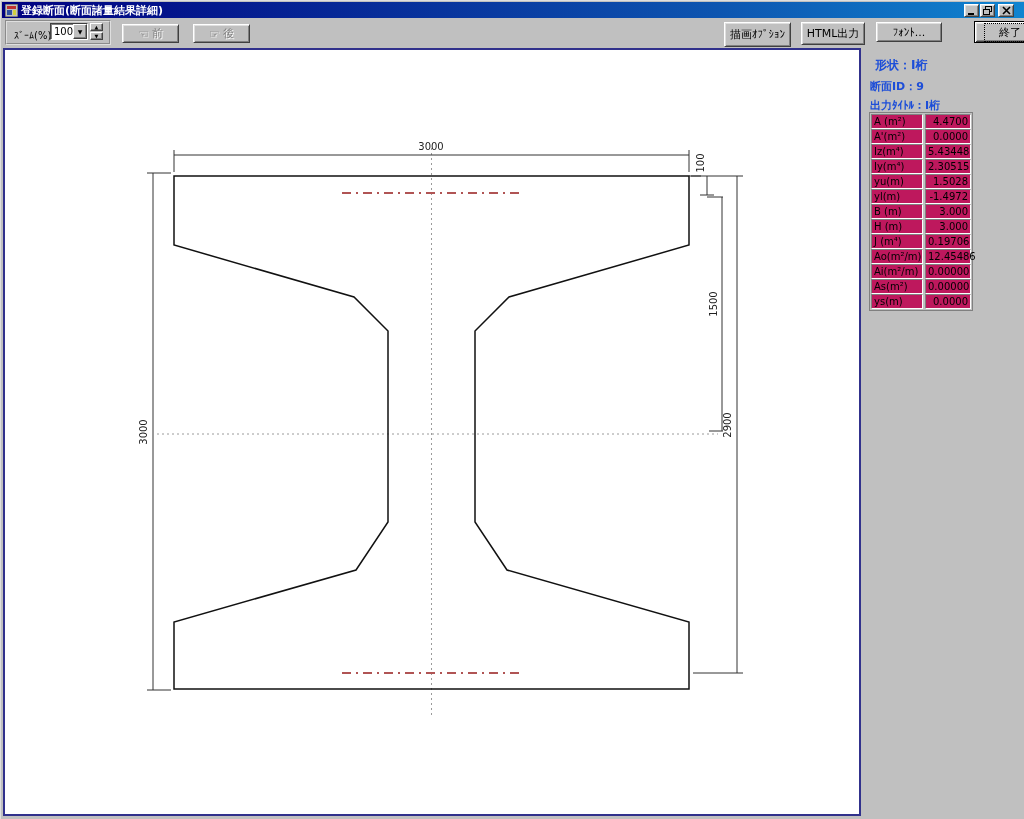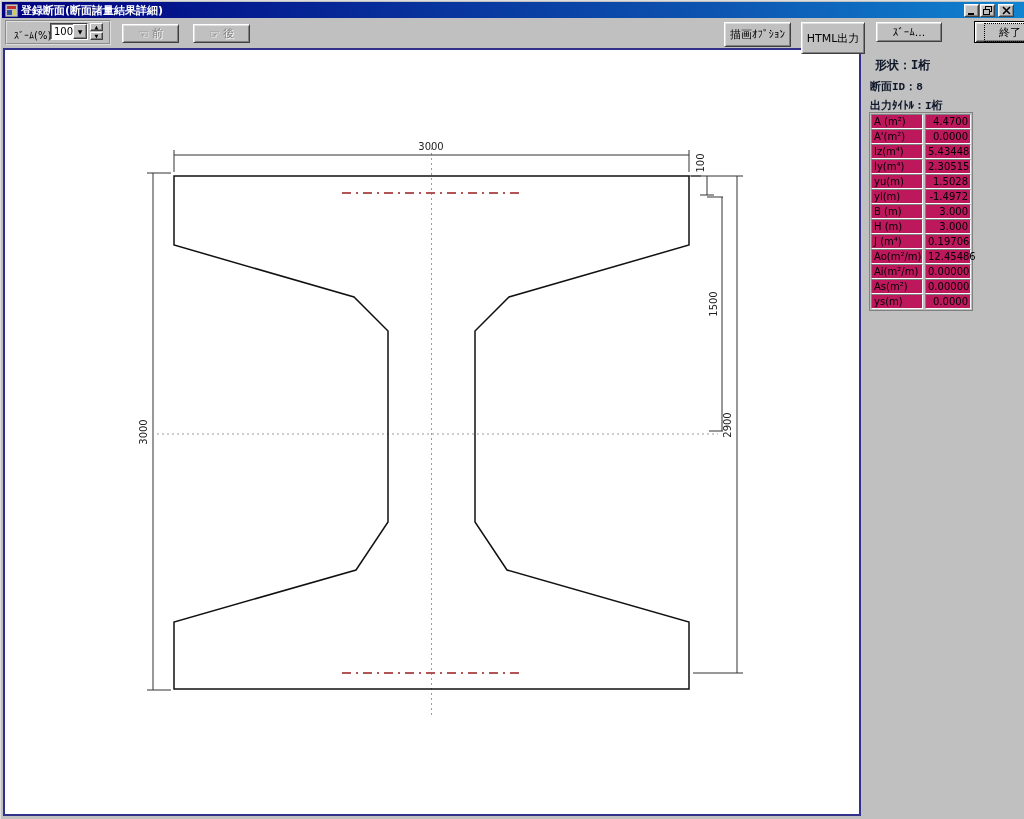--- a/index.html
+++ b/index.html
@@ -39,21 +39,21 @@
   .btn.disabled{color:#808080;text-shadow:1px 1px 0 #fff;}
   .btn .hand{font-size:12px;margin-right:3px;}
   .btn-default{border:1px solid #000;
     box-shadow:inset 1px 1px 0 #fff,inset -1px -1px 0 #404040,inset 2px 2px 0 #dfdfdf,inset -2px -2px 0 #808080;}
   .focus-rect{border:1px dotted #000;padding:1px 14px;font-size:11px;}
   
   .canvas{position:absolute;left:2px;top:47px;width:858px;height:768px;background:#fff;
     border:2px solid #31318c;box-sizing:border-box;z-index:1;}
   .drawing-svg{position:absolute;left:0;top:0;width:1024px;height:819px;z-index:5;pointer-events:none;}
   .side-panel{position:absolute;left:860px;top:47px;width:164px;height:772px;background:#c0c0c0;z-index:10;}
-  .panel-heading{position:absolute;font-weight:bold;color:#0f172a;white-space:nowrap;font-family:Liberation Mono, monospace;}
+  .panel-heading{position:absolute;font-weight:bold;color:#1d4ed8;white-space:nowrap;}
   .props-table{position:absolute;left:8px;top:64px;border:1px solid #808080;padding:1px;background:#c0c0c0;}
   .prop-row{display:flex;margin:0 0 0 0;}
   .prop-label,.prop-value{background:#be185d;border:1px solid;border-color:#808080 #fff #fff #808080;
     box-sizing:border-box;height:15px;font-size:10px;line-height:12px;padding:1px 2px;color:#000;}
   .prop-label{width:52px;margin-right:2px;text-align:left;}
   .prop-value{width:46px;text-align:right;}
   svg text{font-family:"DejaVu Sans","Liberation Sans",sans-serif;font-size:10px;fill:#222;}
 </style>
 </head>
 <body>
@@ -106,25 +106,25 @@
       <span>前</span>
     </div>
     <div class="btn disabled" style="left:191px;top:6px;width:57px;height:19px">
       <span class="hand">☞</span>
       <span>後</span>
     </div>
 
     <div class="btn" style="left:722px;top:4px;width:67px;height:25px">
       <span>描画ｵﾌﾟｼｮﾝ</span>
     </div>
-    <div class="btn" style="left:799px;top:4px;width:64px;height:32px">
+    <div class="btn" style="left:799px;top:4px;width:64px;height:23px">
       <span>HTML出力</span>
     </div>
     <div class="btn" style="left:874px;top:4px;width:66px;height:20px">
-      <span>ｽﾞｰﾑ...</span>
+      <span>ﾌｫﾝﾄ...</span>
     </div>
     <div class="btn btn-default" style="left:972px;top:3px;width:72px;height:22px">
       <span class="focus-rect">終了</span>
     </div>
   </div>
 
   <div class="canvas"></div>
 
   <svg class="drawing-svg" viewBox="0 0 1024 819">
 
@@ -167,21 +167,21 @@
     <g stroke="#333" stroke-width="1">
       <line x1="690" y1="175" x2="742" y2="175"></line>
       <line x1="692" y1="672" x2="742" y2="672"></line>
       <line x1="736" y1="175" x2="736" y2="672"></line>
     </g>
     <text x="730" y="424" text-anchor="middle" transform="rotate(-90 730 424)">2900</text>
   </svg>
 
   <div class="side-panel">
     <div class="panel-heading" style="left:14px;top:9px;font-size:12px">形状：I桁</div>
-    <div class="panel-heading" style="left:9px;top:31px;font-size:11px">断面ID：8</div>
+    <div class="panel-heading" style="left:9px;top:31px;font-size:11px">断面ID：9</div>
     <div class="panel-heading" style="left:9px;top:50px;font-size:11px">出力ﾀｲﾄﾙ：I桁</div>
     <div class="props-table">
         <div class="prop-row">
           <div class="prop-label">A (m²)</div>
           <div class="prop-value">4.4700</div>
         </div>
         <div class="prop-row">
           <div class="prop-label">A'(m²)</div>
           <div class="prop-value">0.0000</div>
         </div>

